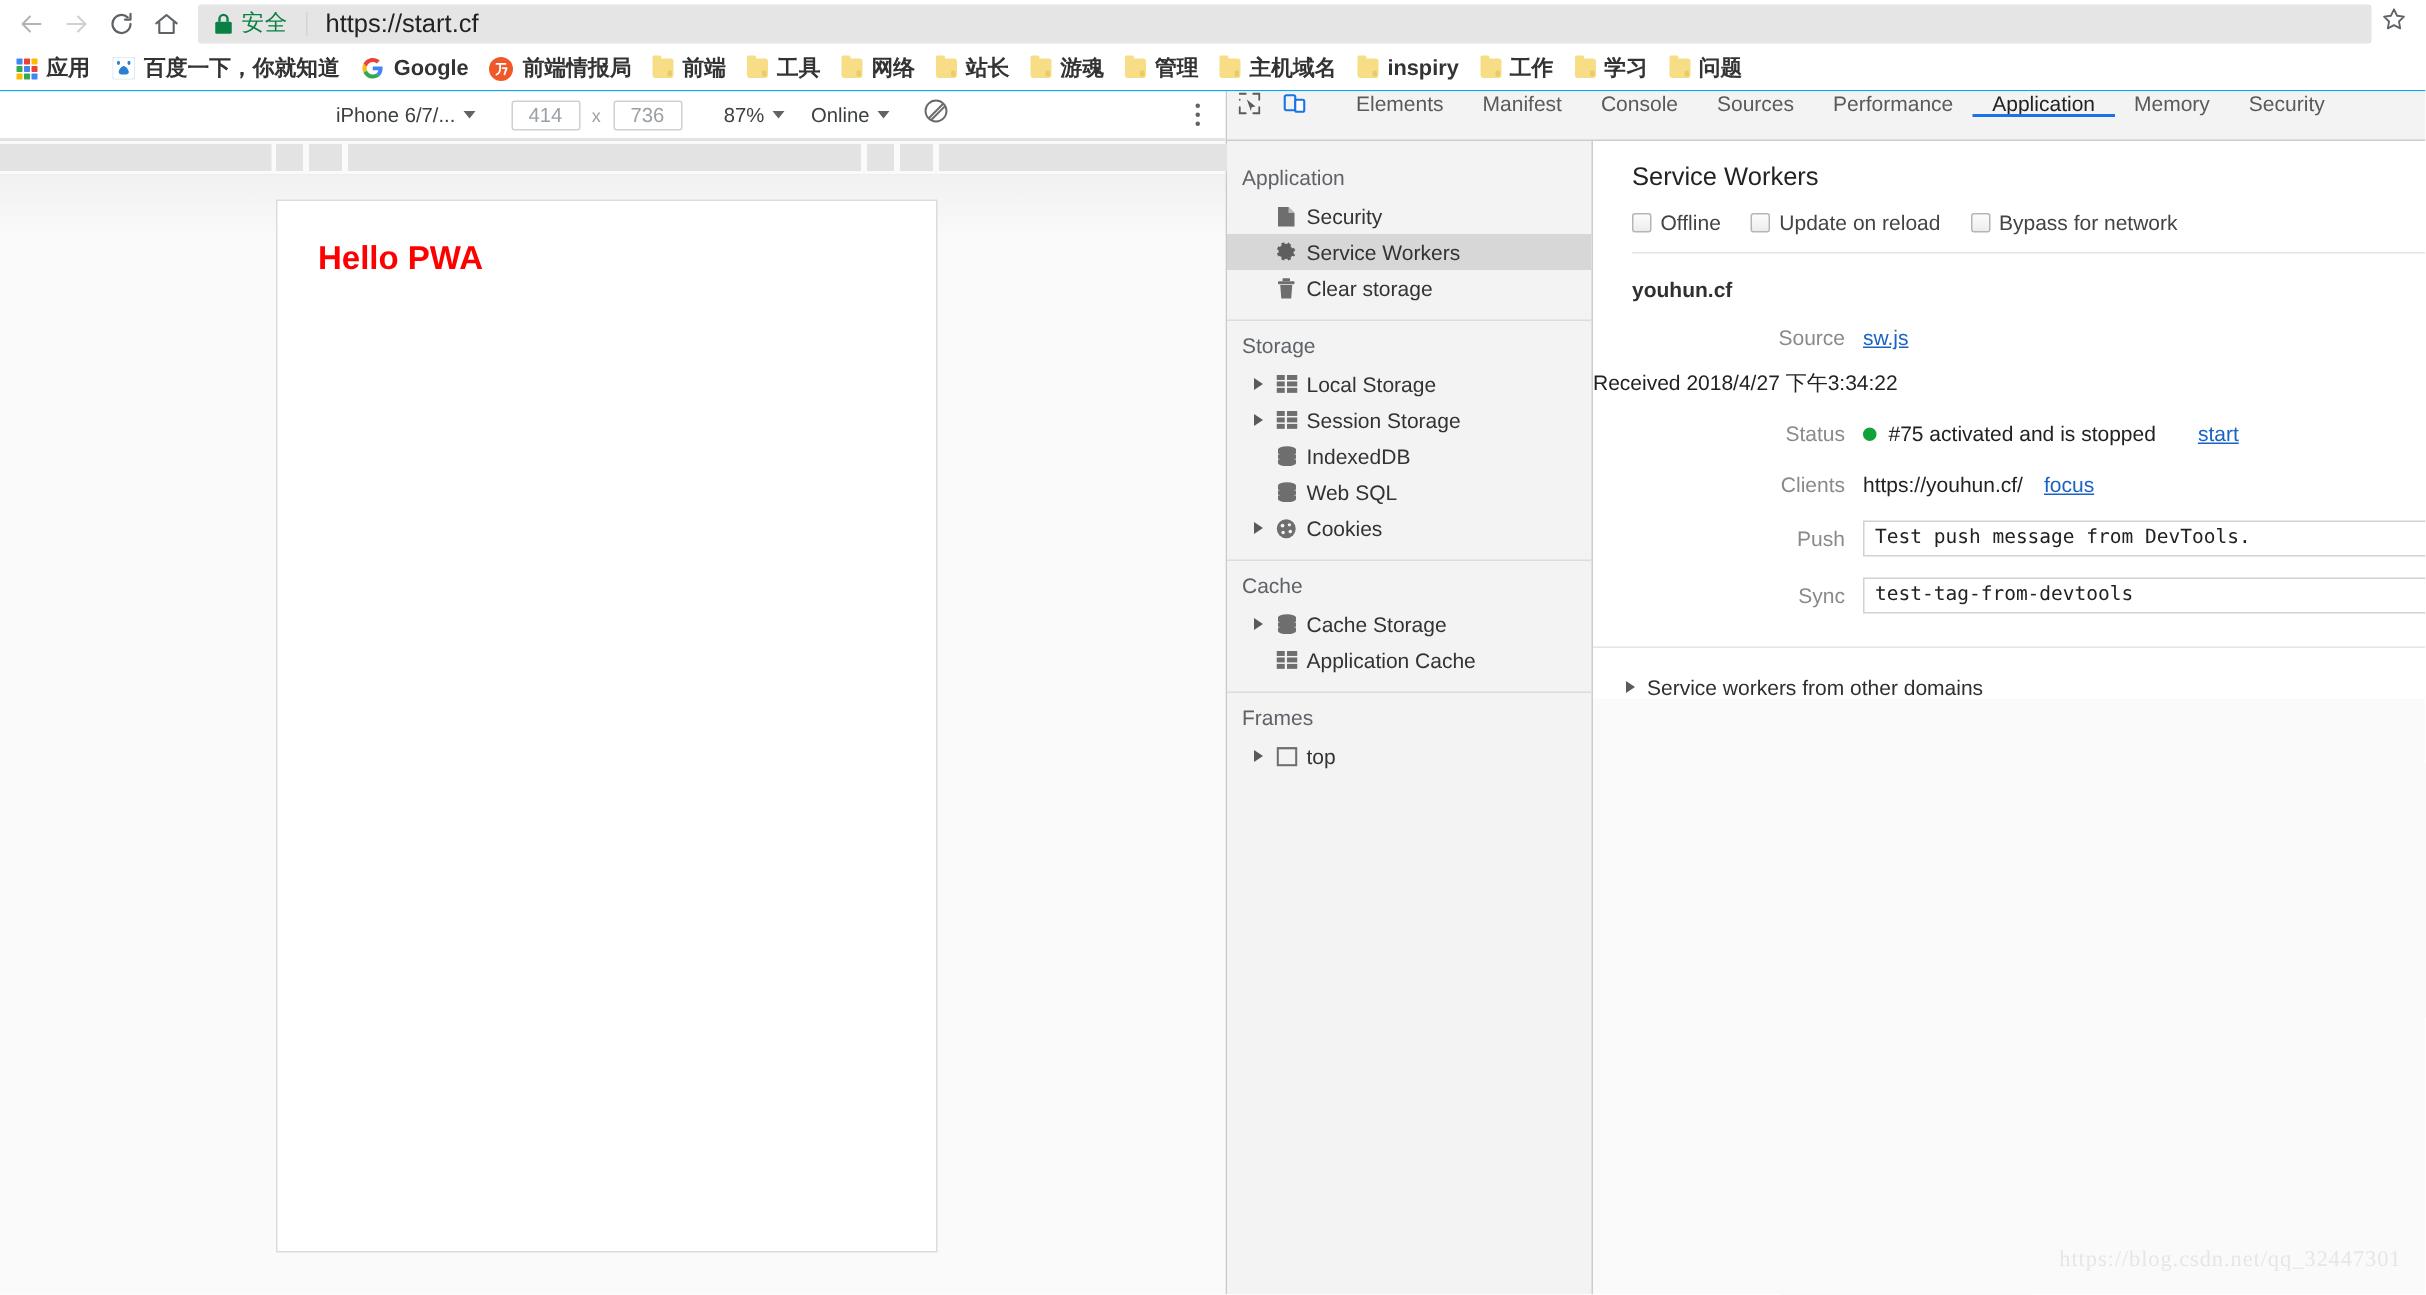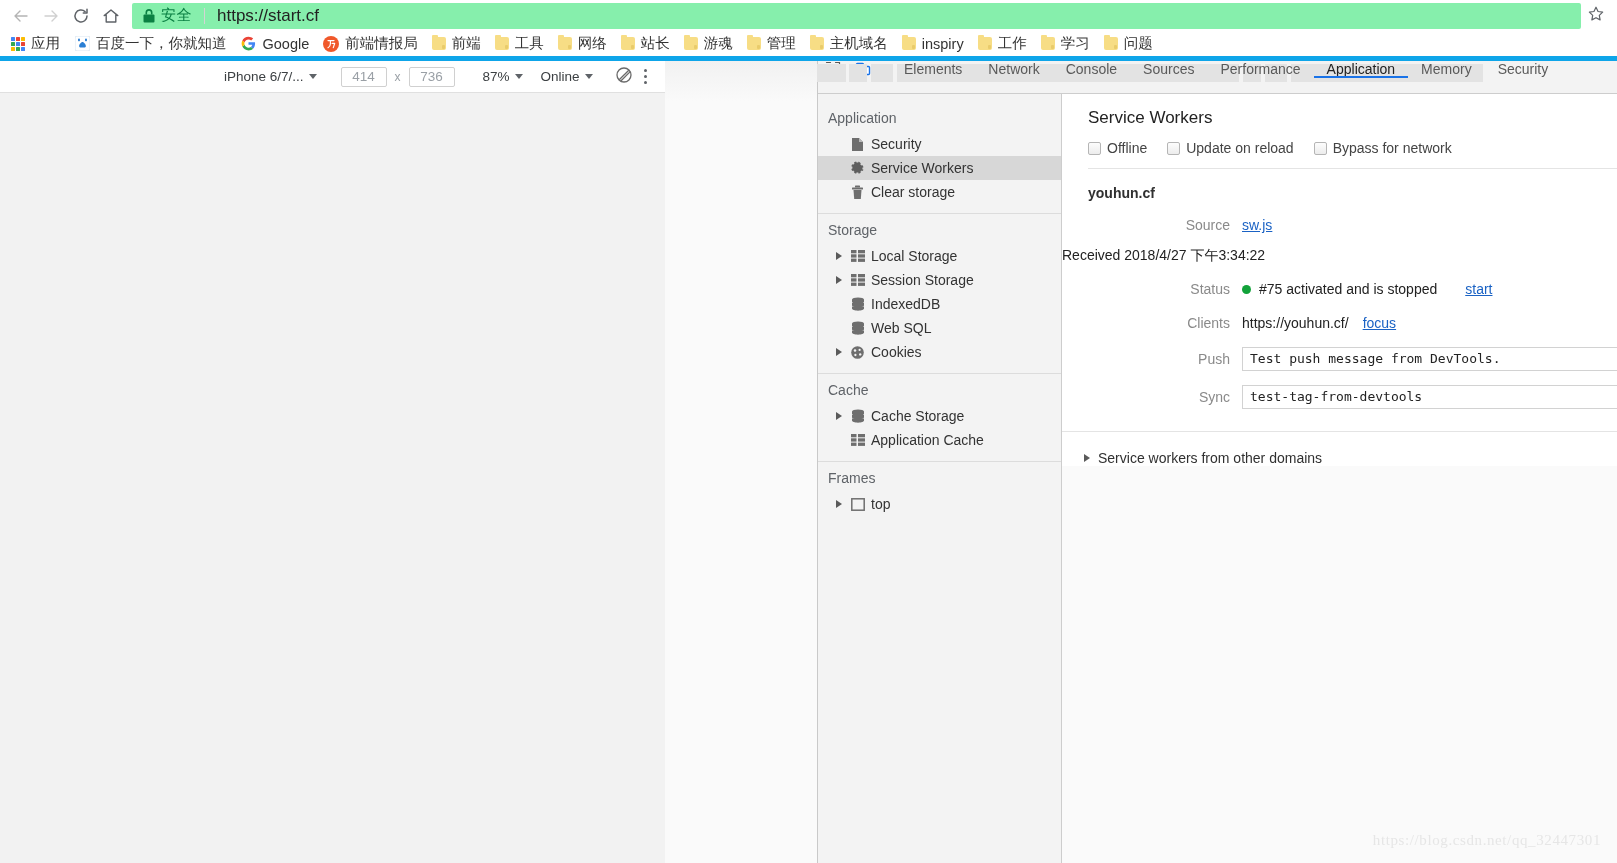--- a/index.html
+++ b/index.html
@@ -26,21 +26,21 @@
     display:flex; align-items:center; justify-content:center;
     flex: 0 0 auto;
   }
   .nav-btn svg { display:block; }
   #omnibox {
     flex: 1 1 auto;
     height: 26px;
     margin-left: 6px;
     display: flex;
     align-items: center;
-    background: #86efac;
+    background: #e5e5e5;
     border-radius: 2px;
   }
   #omnibox-inner {
     display:flex; align-items:center; height:26px; width:100%;
     padding-left: 10px;
   }
   #lock-icon { flex:0 0 auto; display:flex; align-items:center; margin-right:5px; }
   #secure-label {
     color:#0b8043; font-size:15px; letter-spacing:0.5px;
     white-space:nowrap;
@@ -52,21 +52,22 @@
   #url-text { font-size:17px; color:#222; white-space:nowrap; }
   #star-btn { width:30px; height:28px; display:flex; align-items:center; justify-content:center; }
 
   
   #bookmarks-bar {
     height: 30px;
     display:flex; align-items:center;
     padding: 0 6px 0 4px;
     background:#fff;
     overflow:hidden;
-    border-bottom: 5px solid #0ea5e9;
+    border-bottom: 1px solid #0ea5e9;
+    font-weight: bold;
   }
   .bm {
     display:flex; align-items:center;
     height:24px; padding: 0 7px;
     flex: 0 0 auto;
     white-space:nowrap;
   }
   .bm-label { font-size:14.5px; color:#333; margin-left:6px; }
   .bm-label.cn { font-family:"DejaVu Sans", sans-serif; font-size:14.5px; }
   .folder-ico {
@@ -95,21 +96,21 @@
   #main {
     display:flex;
     width:1617px;
     height: 802px;
   }
 
   
   #device-pane {
     width: 818px; flex:0 0 818px;
     background:#f2f2f2;
-    display:flex; flex-direction:row;
+    display:flex; flex-direction:column;
     position:relative;
     border-right:1px solid #c9c9c9;
   }
   #device-toolbar {
     height: 32px;
     display:flex; align-items:center;
     background:#fff;
     border-bottom:1px solid #e0e0e0;
     padding: 0 8px;
   }
@@ -495,21 +496,21 @@
             <rect x="1.5" y="2.5" width="7" height="10" rx="1" fill="none" stroke="#1a73e8" stroke-width="1.4"></rect>
             <rect x="8.5" y="5.5" width="6" height="8" rx="1" fill="#fff" stroke="#1a73e8" stroke-width="1.4"></rect>
           </svg>
         </span>
       </div>
       <div class="dt-vsep"></div>
       <div class="dt-tab">
           <span>Elements</span>
         </div>
       <div class="dt-tab">
-          <span>Network</span>
+          <span>Manifest</span>
         </div>
       <div class="dt-tab">
           <span>Console</span>
         </div>
       <div class="dt-tab">
           <span>Sources</span>
         </div>
       <div class="dt-tab">
           <span>Performance</span>
         </div>

